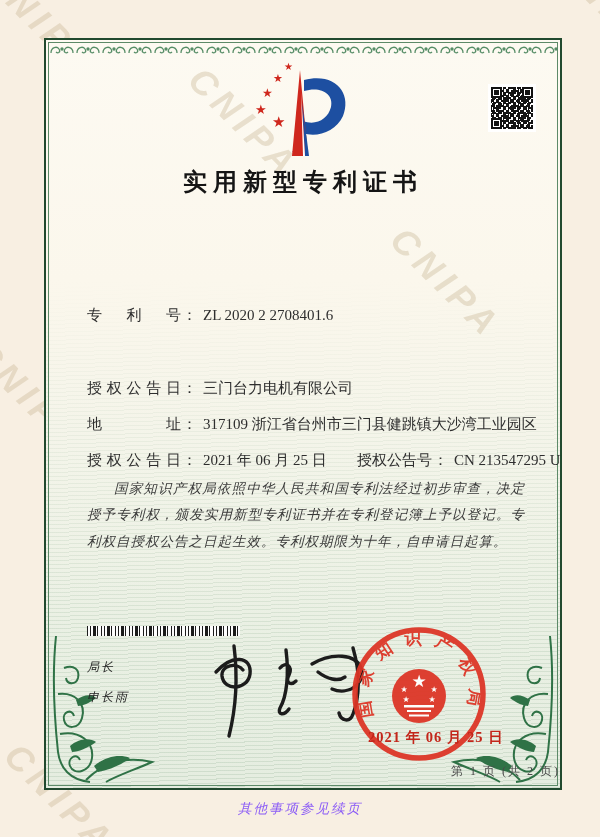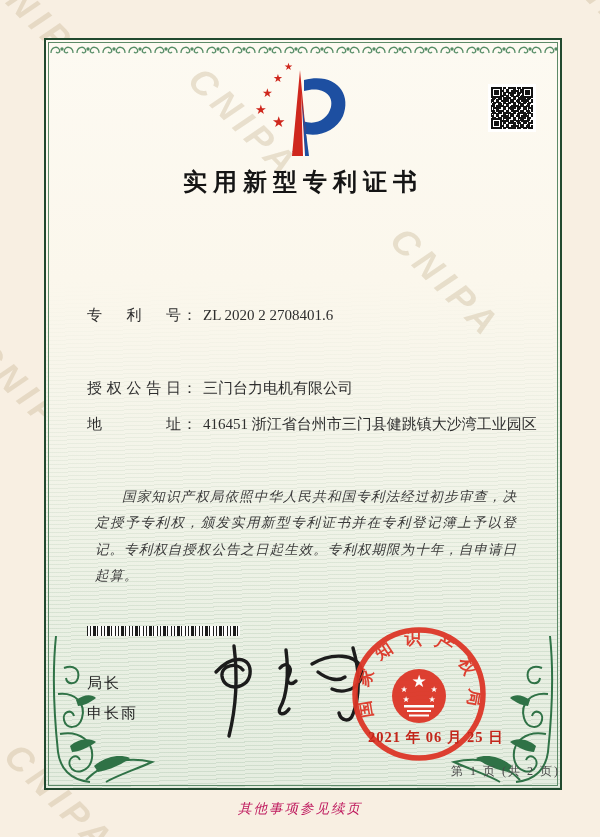--- a/index.html
+++ b/index.html
@@ -67,39 +67,39 @@
     vertical-align:bottom;
   }
   .field .col{margin:0 6px 0 1px;}
   .grant2{position:absolute;left:270px;top:0;}
   
   .bodytext{
     position:absolute;left:41px;top:436px;width:438px;
     font-size:13.5px;line-height:1.95;letter-spacing:1px;color:#3a3a3a;
     font-style:italic;text-align:justify;
   }
-  .bodytext p{margin:8px;text-indent:2em;}
+  .bodytext p{margin:0;text-indent:2em;}
   
   .barcode{
     position:absolute;left:41px;top:586px;width:153px;height:10px;
     background:repeating-linear-gradient(90deg,
       #1c1c1c 0 1.5px,#fdfdfd 1.5px 3px,#1c1c1c 3px 4px,#fdfdfd 4px 6.5px,
       #1c1c1c 6.5px 9px,#fdfdfd 9px 10px,#1c1c1c 10px 11px,#fdfdfd 11px 14px);
   }
-  .officer{position:absolute;left:41px;top:628px;font-size:15px;color:#222;line-height:30px;letter-spacing:2px;}
+  .officer{position:absolute;left:41px;top:612px;font-size:12px;color:#222;line-height:30px;letter-spacing:2px;font-style:italic;}
   .sig{position:absolute;left:150px;top:598px;width:190px;height:108px;}
   .seal{position:absolute;left:303px;top:584px;width:140px;height:140px;opacity:.94;}
   .sealdate{
     position:absolute;left:322px;top:688px;width:170px;
     font-size:14.5px;color:#c3261a;letter-spacing:1px;font-weight:bold;z-index:5;
   }
   .pageinfo{position:absolute;left:0;top:723px;width:100%;text-align:right;font-size:12px;color:#4a4a4a;letter-spacing:2px;}
   .extnote{
     position:absolute;left:0;top:800px;width:100%;text-align:center;z-index:2;
-    font-size:13.5px;color:#be185d;font-style:italic;letter-spacing:2px;
+    font-size:13.5px;color:#8b5cf6;font-style:italic;letter-spacing:2px;
   }
 </style>
 </head>
 <body>
 
 <div class="wm" style="left:-30px;top:0px;">CNIPA</div>
 <div class="wm" style="left:-42px;top:375px;">CNIPA</div>
 <div class="wm" style="left:-10px;top:778px;">CNIPA</div>
 <div class="wm" style="left:540px;top:-14px;">CNIPA</div>
 
@@ -176,21 +176,27 @@
 
     <div class="title">实用新型专利证书</div>
 
     <div class="field" style="top:266px;">
       <span class="lab">专利号</span><span class="col">：</span><span>ZL 2020 2 2708401.6</span>
     </div>
     <div class="field" style="top:339px;">
       <span class="lab">授权公告日</span><span class="col">：</span><span>三门台力电机有限公司</span>
     </div>
     <div class="field" style="top:375px;">
-      <span class="lab">地址</span><span class="col">：</span><span>416451 浙江省台州市三门县健跳镇大沙湾工业园区</span>
+      <span class="lab">地址</span><span class="col">：</span><span>317109 浙江省台州市三门县健跳镇大沙湾工业园区</span>
+    </div>
+    <div class="field" style="top:411px;">
+      <span class="lab">授权公告日</span><span class="col">：</span><span>2021 年 06 月 25 日</span>
+      <span class="grant2">
+        <span>授权公告号</span><span class="col">：</span><span>CN 213547295 U</span>
+      </span>
     </div>
 
     <div class="bodytext">
       <p>国家知识产权局依照中华人民共和国专利法经过初步审查，决定授予专利权，颁发实用新型专利证书并在专利登记簿上予以登记。专利权自授权公告之日起生效。专利权期限为十年，自申请日起算。</p>
     </div>
 
     <div class="barcode"></div>
 
     <div class="officer">
       <div>局长</div>

